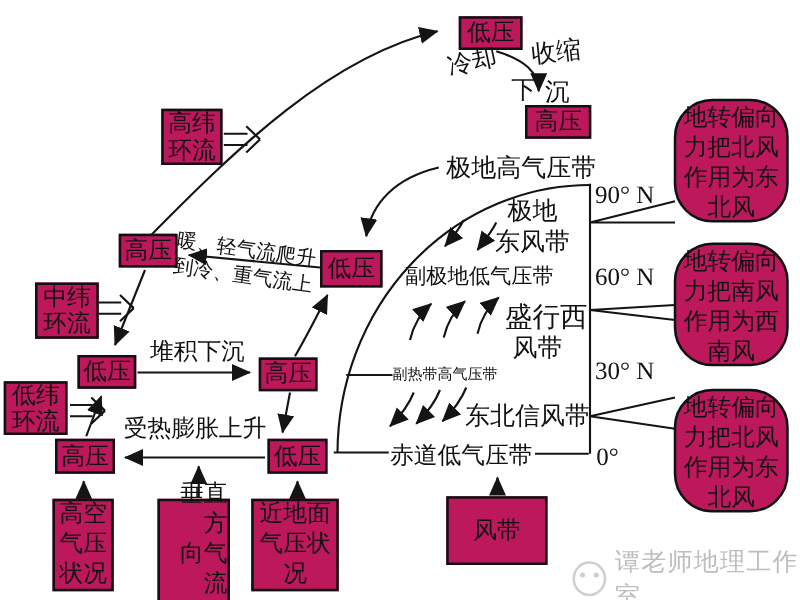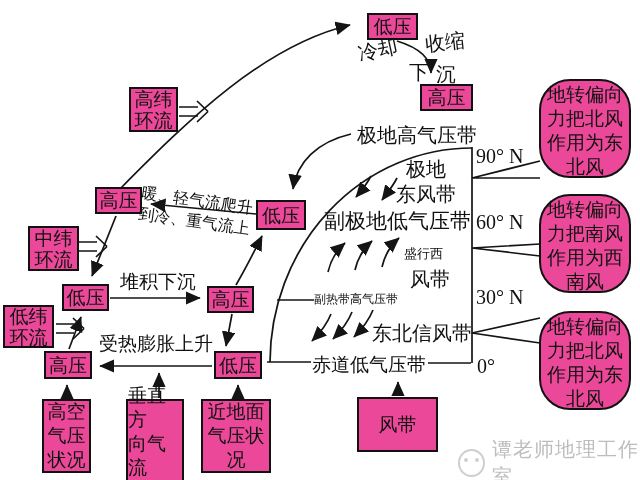--- a/index.html
+++ b/index.html
@@ -1,21 +1,21 @@
 <!DOCTYPE html>
 <html><head>
 <meta charset="utf-8">
 <style>
   html,body{margin:0;padding:0;background:#fff;}
   #stage{position:relative;width:640px;height:480px;background:#fff;overflow:hidden;
          font-family:"Liberation Serif","DejaVu Serif",serif;color:#111;}
   #lines{position:absolute;left:0;top:0;z-index:1;}
-  .box{position:absolute;z-index:2;background:#ec4899;border:2px solid #111;
+  .box{position:absolute;z-index:2;background:#be185d;border:2px solid #111;
        display:flex;flex-direction:column;align-items:center;justify-content:center;
-       text-align:left;font-size:19px;line-height:21px;box-sizing:border-box;}
+       text-align:right;font-size:19px;line-height:21px;box-sizing:border-box;}
   .lbl{position:absolute;z-index:2;white-space:nowrap;font-size:19px;line-height:22px;}
   .belt{font-size:19px;}
   .lat{font-size:20px;}
   .coriolis{justify-content:flex-start;padding-top:2px;font-size:19px;line-height:24px;border-radius:31px;}
   .small3{font-size:19px;line-height:24px;}
   .rot{transform-origin:left top;}
   #warmrise{position:absolute;left:143px;top:183px;z-index:2;font-size:16px;line-height:20px;
             transform:rotate(8deg);transform-origin:left top;white-space:nowrap;}
   #warmrise div{margin-bottom:1px;}
   #watermark{position:absolute;left:458px;top:436px;z-index:2;display:flex;align-items:center;
@@ -145,22 +145,22 @@
   <div id="warmrise">
     <div>暖、轻气流爬升</div>
     <div>到冷、重气流上</div>
   </div>
   <div class="lbl" style="left:120px;top:271px">堆积下沉</div>
   <div class="lbl" style="left:99px;top:333px">受热膨胀上升</div>
 
   <div class="lbl belt" style="left:357px;top:124px;font-size:20px">极地高气压带</div>
   <div class="lbl belt" style="left:406px;top:158px;font-size:20px">极地</div>
   <div class="lbl belt" style="left:396px;top:183px;font-size:20px">东风带</div>
-  <div class="lbl belt" style="left:324px;top:210px;font-size:21px">副极地低气压带</div>
-  <div class="lbl belt" style="left:404px;top:243px;font-size:13px">盛行西</div>
+  <div class="lbl belt" style="left:324px;top:210px;font-size:17px">副极地低气压带</div>
+  <div class="lbl belt" style="left:404px;top:243px;font-size:22px">盛行西</div>
   <div class="lbl belt" style="left:410px;top:268px;font-size:20px">风带</div>
   <div class="lbl belt" style="left:314px;top:288px;font-size:12px">副热带高气压带</div>
   <div class="lbl belt" style="left:372px;top:322px;font-size:20px">东北信风带</div>
   <div class="lbl belt" style="left:312px;top:354px;font-size:19px">赤道低气压带</div>
 
   <div class="lbl lat" style="left:476px;top:145px">90° N</div>
   <div class="lbl lat" style="left:476px;top:211px">60° N</div>
   <div class="lbl lat" style="left:476px;top:286px">30° N</div>
   <div class="lbl lat" style="left:477px;top:355px">0°</div>
 

